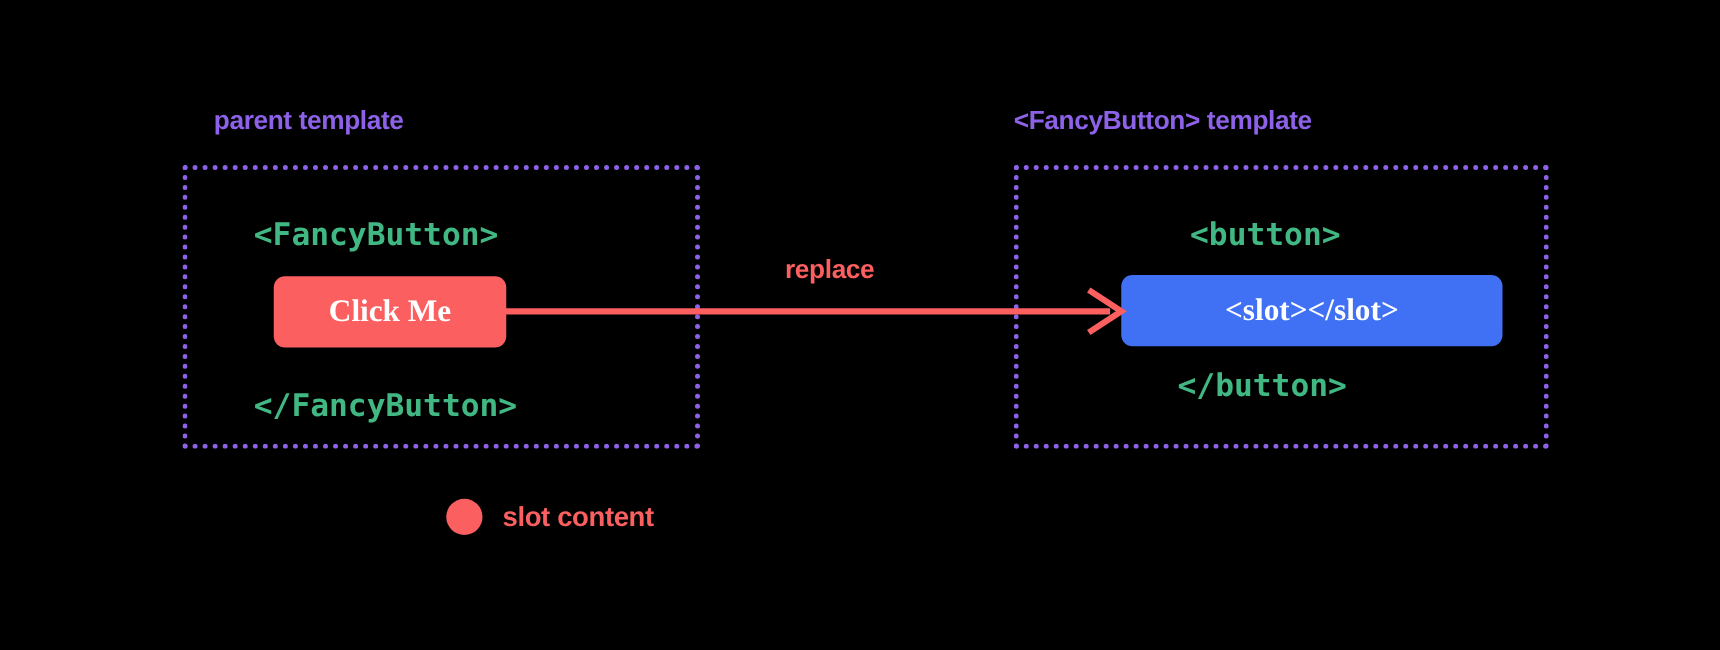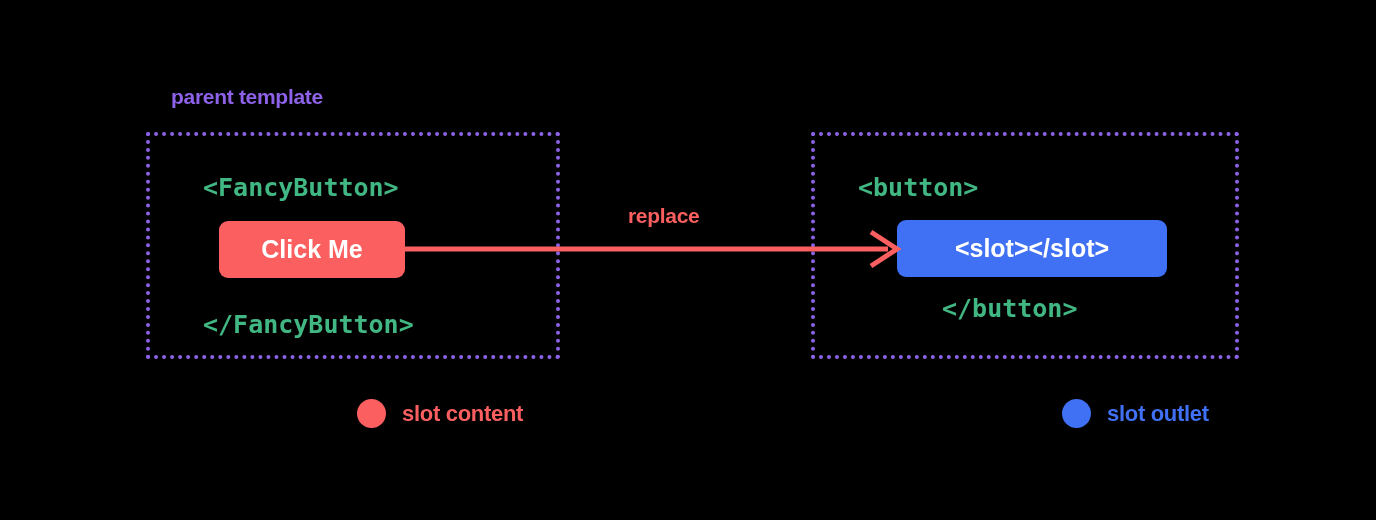--- a/index.html
+++ b/index.html
@@ -49,43 +49,43 @@
     position: absolute;
     font-family: "DejaVu Sans Mono", "Liberation Mono", monospace;
     font-weight: bold;
     font-size: 25px;
     color: #41b883;
     white-space: pre;
     letter-spacing: 0px;
   }
   #code-open-fancy  { left: 203px; top: 173px; }
   #code-close-fancy { left: 203px; top: 310px; }
-  #code-open-button  { left: 858px; top: 173px; }
+  #code-open-button  { left: 952px; top: 173px; }
   #code-close-button { left: 899px; top: 294px; margin-left: 43px; }
 
   
   .chip {
     position: absolute;
     display: flex;
     align-items: center;
     justify-content: center;
     border-radius: 9px;
-    font-family: Liberation Sans, sans-serif;
+    font-family: Liberation Serif, serif;
     font-weight: bold;
     font-size: 25px;
     color: #ffffff;
     white-space: pre;
     box-sizing: border-box;
   }
   #chip-click-me {
     left: 219px; top: 221px; width: 186px; height: 57px;
     background: #fb5f5f;
   }
   #chip-slot {
-    left: 897px; top: 220px; width: 270px; height: 57px;
+    left: 897px; top: 220px; width: 305px; height: 57px;
     background: #4070f4;
   }
 
   
   #arrow-replace {
     position: absolute;
     left: 400px;
     top: 228px;
     width: 504px;
     height: 44px;
@@ -139,20 +139,21 @@
   <div class="panel-heading" id="heading-parent">parent template</div>
 
   <div class="panel-box" id="panel-parent"></div>
 
   <div class="code-line" id="code-open-fancy">&lt;FancyButton&gt;</div>
 
   <div class="chip" id="chip-click-me">Click Me</div>
 
   <div class="code-line" id="code-close-fancy">&lt;/FancyButton&gt;</div>
 
+  <div class="panel-heading" id="heading-fancy">&lt;FancyButton&gt; template</div>
 
   <div class="panel-box" id="panel-fancy"></div>
 
   <div class="code-line" id="code-open-button">&lt;button&gt;</div>
 
   <div class="chip" id="chip-slot">&lt;slot&gt;&lt;/slot&gt;</div>
 
   <div class="code-line" id="code-close-button">&lt;/button&gt;</div>
 
   <svg id="arrow-replace" viewBox="0 0 504 44">
@@ -160,18 +161,14 @@
     <polyline points="471,4 497,21 471,38" fill="none" stroke="#fb5f5f" stroke-width="5" stroke-linecap="butt" stroke-linejoin="miter"></polyline>
   </svg>
 
   <div id="arrow-label">replace</div>
 
   <div class="legend-item" id="legend-slot-content">
     <span class="legend-dot"></span>
     <span class="legend-label">slot content</span>
   </div>
 
-  <div class="legend-item" id="legend-slot-outlet">
-    <span class="legend-dot"></span>
-    <span class="legend-label">slot outlet</span>
-  </div>
 
 </div>
 
 </body></html>

